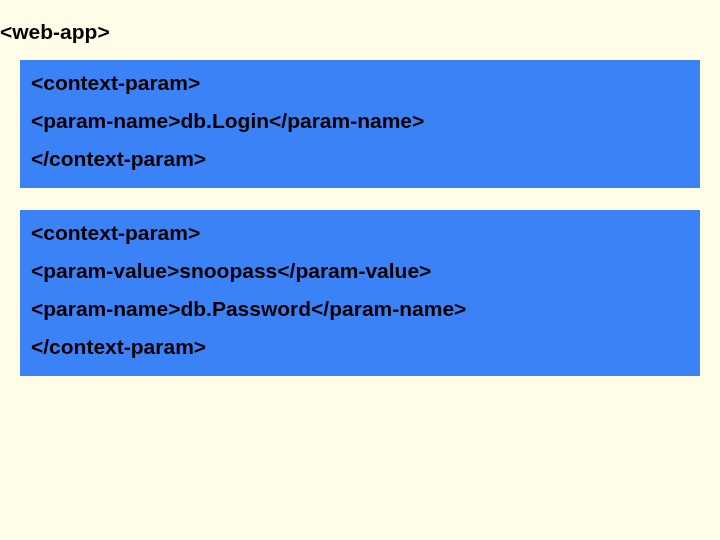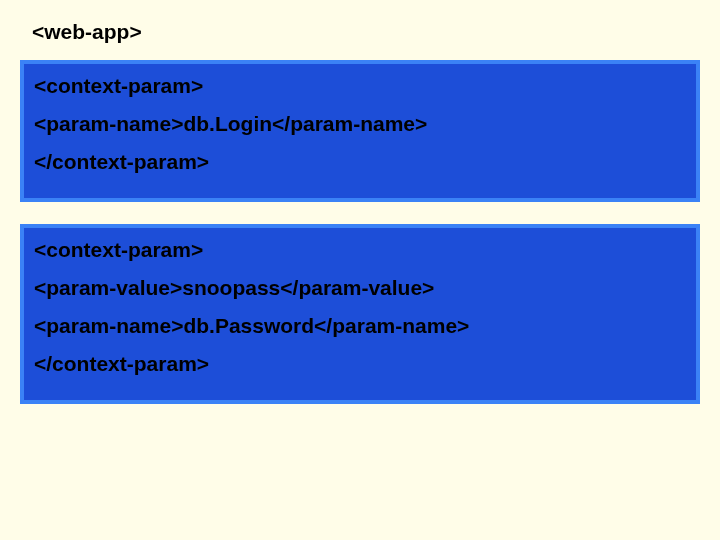--- a/index.html
+++ b/index.html
@@ -17,27 +17,26 @@
   .page {
     position: relative;
     width: 720px;
     height: 540px;
     padding-top: 18px;
   }
   .line {
     padding: 2px 0 16px 0;
   }
   .outer-indent {
-    padding-left: 32px;
   }
   .block {
     margin: 0 20px 22px 20px;
-    border: 4px solid #3b82f6;
-    background: #1d4ed8;
-    padding: 10px 10px 10px 10px;
+    border: 1px solid #3b82f6;
+    background: #3b82f6;
+    padding: 10px 10px 2px 10px;
   }
   .block .line {
     padding: 0 0 14px 0;
   }
   .indent-1 {
     padding-left: 2px;
   }
   .indent-2 {
     padding-left: 28px;
   }

